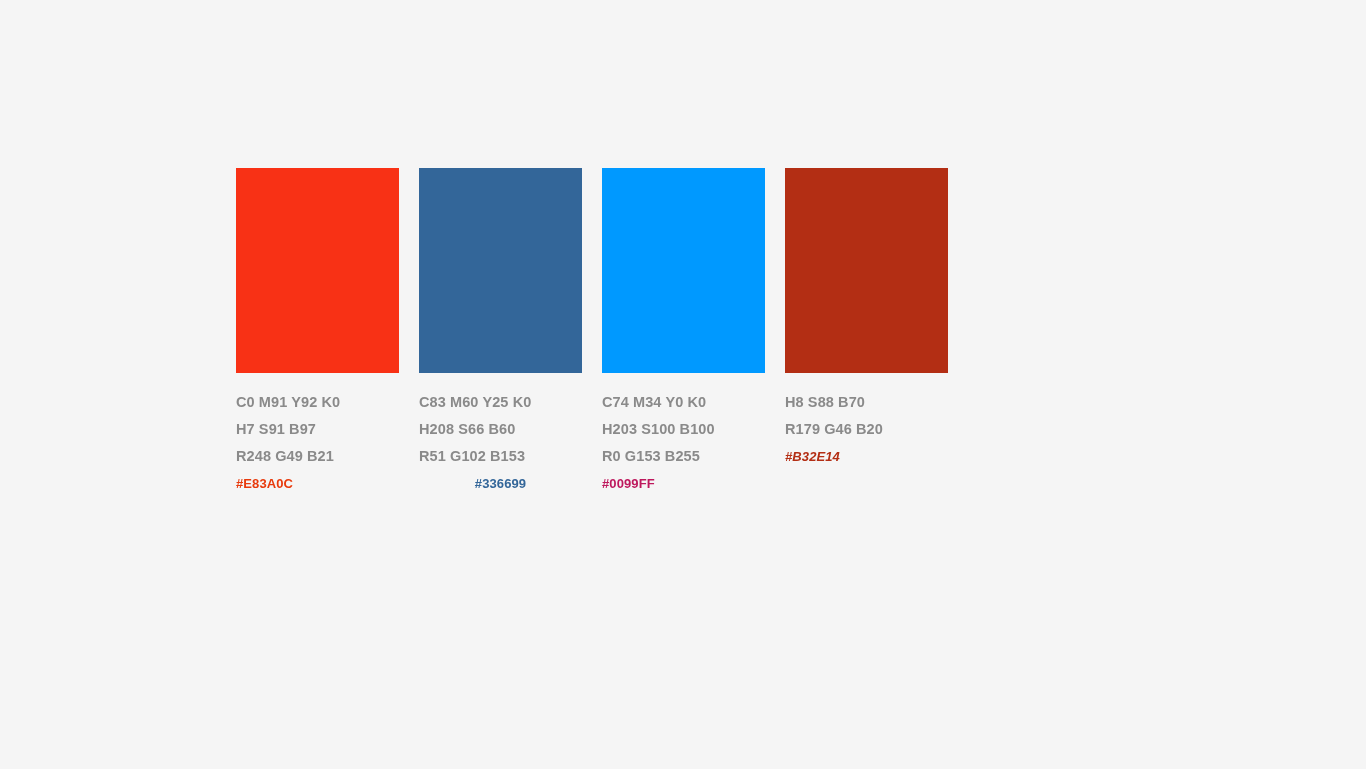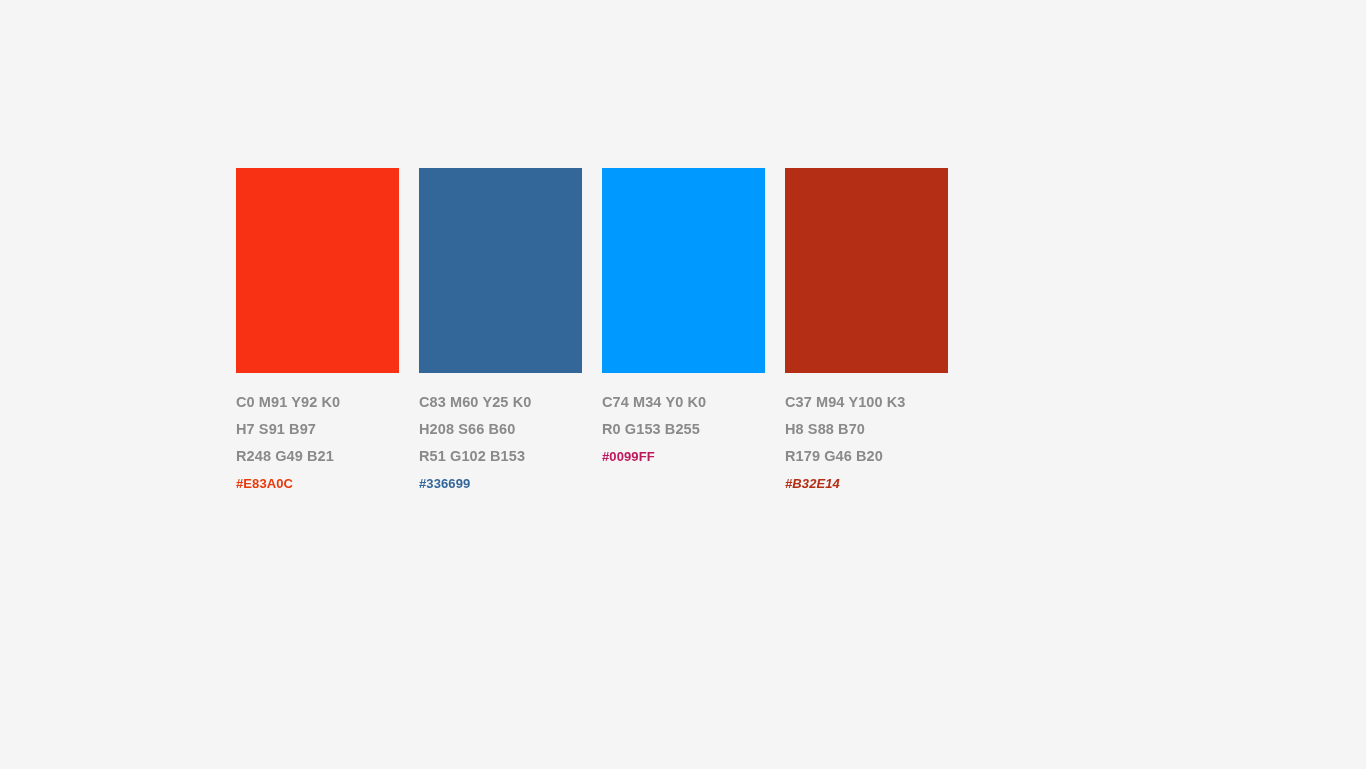--- a/index.html
+++ b/index.html
@@ -69,34 +69,34 @@
           <div class="spec-line">R248 G49 B21</div>
           <div class="spec-hex" style="color: rgb(232, 58, 12);">#E83A0C</div>
         </div>
       </div>
       <div class="swatch-card">
         <div class="swatch-chip" style="background: rgb(51, 102, 153);"></div>
         <div class="swatch-specs">
           <div class="spec-line">C83 M60 Y25 K0</div>
           <div class="spec-line">H208 S66 B60</div>
           <div class="spec-line">R51 G102 B153</div>
-          <div class="spec-hex" style="color: rgb(51, 102, 153);">#336699</div>
+          <div class="spec-hex" style="color: rgb(51, 102, 153); text-align: center;">#336699</div>
         </div>
       </div>
       <div class="swatch-card">
         <div class="swatch-chip" style="background: rgb(0, 153, 255);"></div>
         <div class="swatch-specs">
           <div class="spec-line">C74 M34 Y0 K0</div>
+          <div class="spec-line">H203 S100 B100</div>
           <div class="spec-line">R0 G153 B255</div>
           <div class="spec-hex" style="color: #be185d;">#0099FF</div>
         </div>
       </div>
       <div class="swatch-card">
         <div class="swatch-chip" style="background: rgb(179, 46, 20);"></div>
         <div class="swatch-specs">
-          <div class="spec-line">C37 M94 Y100 K3</div>
           <div class="spec-line">H8 S88 B70</div>
           <div class="spec-line">R179 G46 B20</div>
           <div class="spec-hex" style="color: rgb(179, 46, 20); font-style: italic;">#B32E14</div>
         </div>
       </div>
     </div>
 </div>
 
 </body></html>

